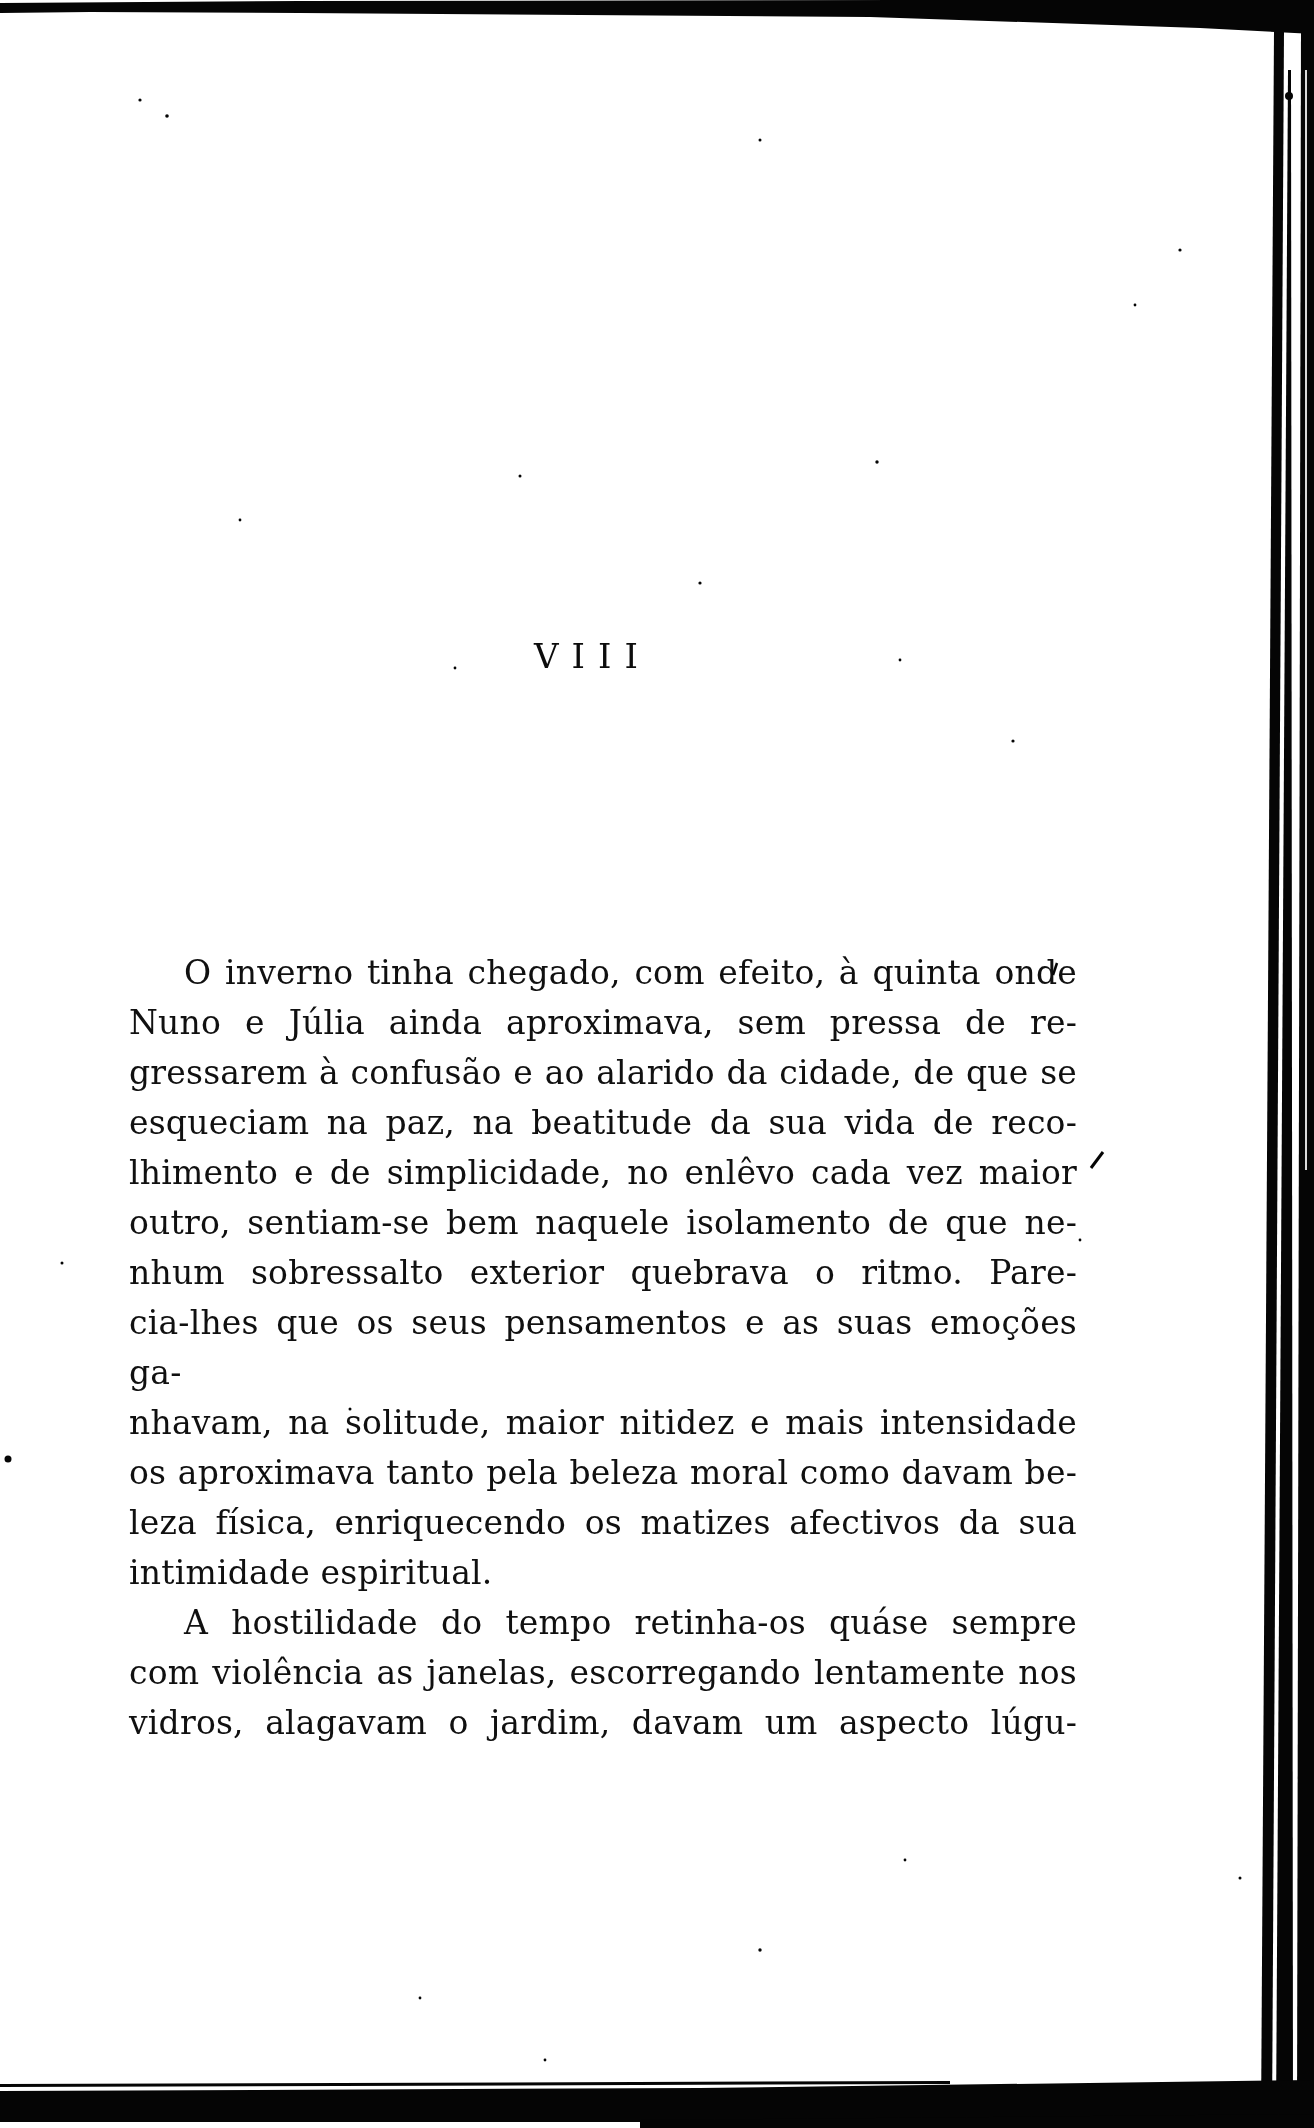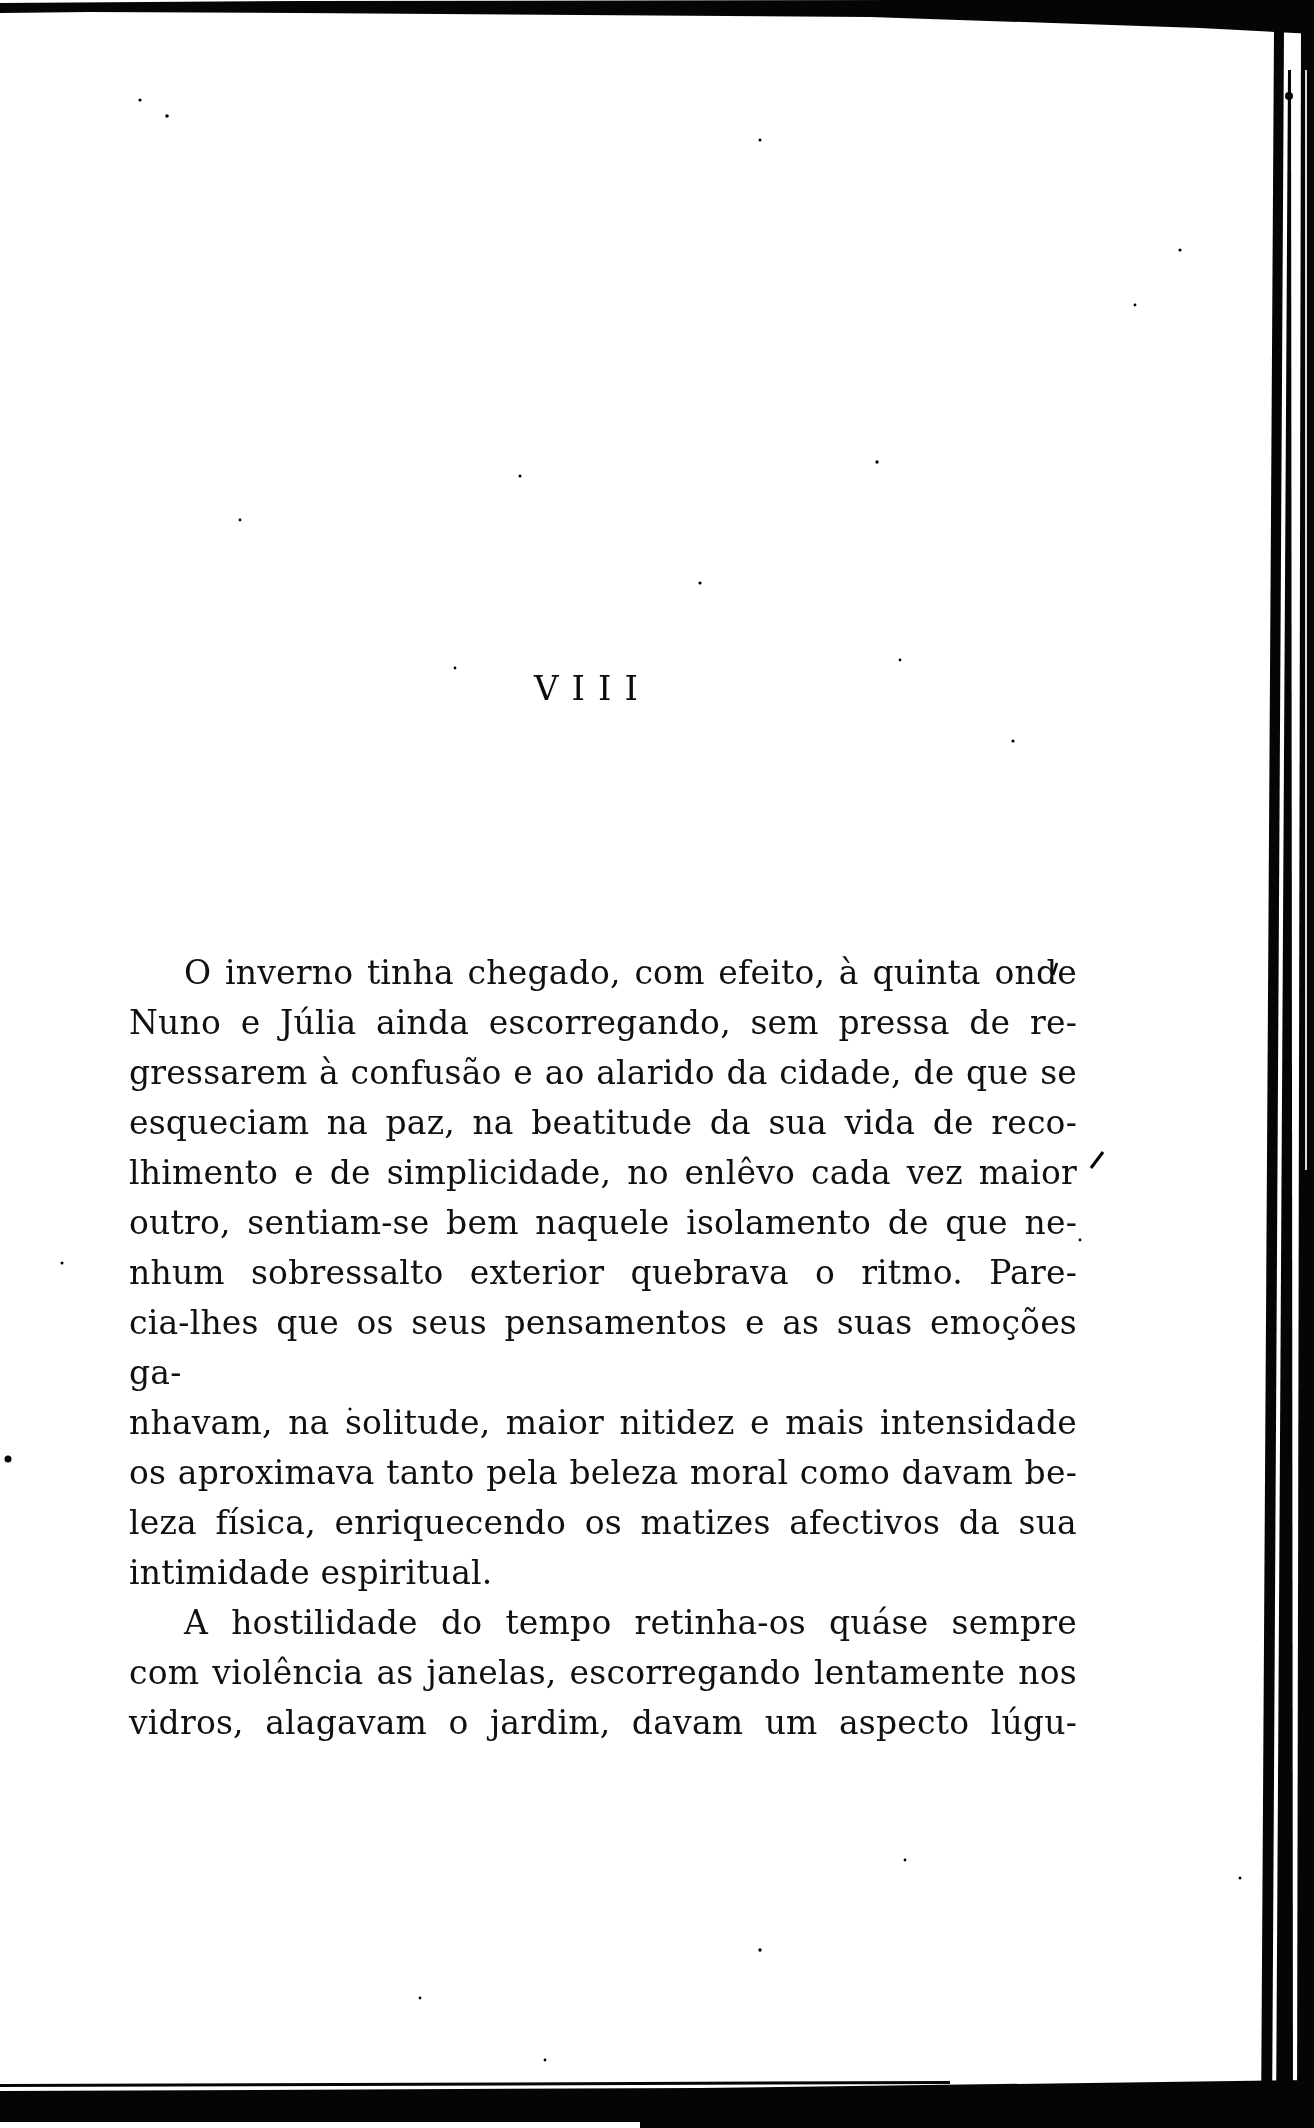--- a/index.html
+++ b/index.html
@@ -8,21 +8,21 @@
     width: 1314px;
     height: 2128px;
     background: #ffffff;
     overflow: hidden;
     font-family: "DejaVu Serif", "Liberation Serif", serif;
     color: #101010;
   }
   .chapter-heading {
     position: absolute;
     left: 95px;
-    top: 668px;
+    top: 636px;
     width: 982px;
     margin: 0;
     text-align: center;
     font-size: 34px;
     font-weight: normal;
     letter-spacing: 13px;
     text-indent: 13px; 
     color: #0c0c0c;
   }
   .text-block {
@@ -54,21 +54,21 @@
 </head>
 <body>
 
 <div class="page">
 
   <h1 class="chapter-heading">VIII</h1>
 
   <div class="text-block">
       <div class="paragraph">
         <div class="line indent">O inverno tinha chegado, com efeito, à quinta onde</div>
-        <div class="line">Nuno e Júlia ainda escorregando, sem pressa de re-</div>
+        <div class="line">Nuno e Júlia ainda aproximava, sem pressa de re-</div>
         <div class="line">gressarem à confusão e ao alarido da cidade, de que se</div>
         <div class="line">esqueciam na paz, na beatitude da sua vida de reco-</div>
         <div class="line">lhimento e de simplicidade, no enlêvo cada vez maior</div>
         <div class="line">outro, sentiam-se bem naquele isolamento de que ne-</div>
         <div class="line">nhum sobressalto exterior quebrava o ritmo. Pare-</div>
         <div class="line">cia-lhes que os seus pensamentos e as suas emoções ga-</div>
         <div class="line">nhavam, na solitude, maior nitidez e mais intensidade</div>
         <div class="line">os aproximava tanto pela beleza moral como davam be-</div>
         <div class="line">leza física, enriquecendo os matizes afectivos da sua</div>
         <div class="line short-last">intimidade espiritual.</div>

